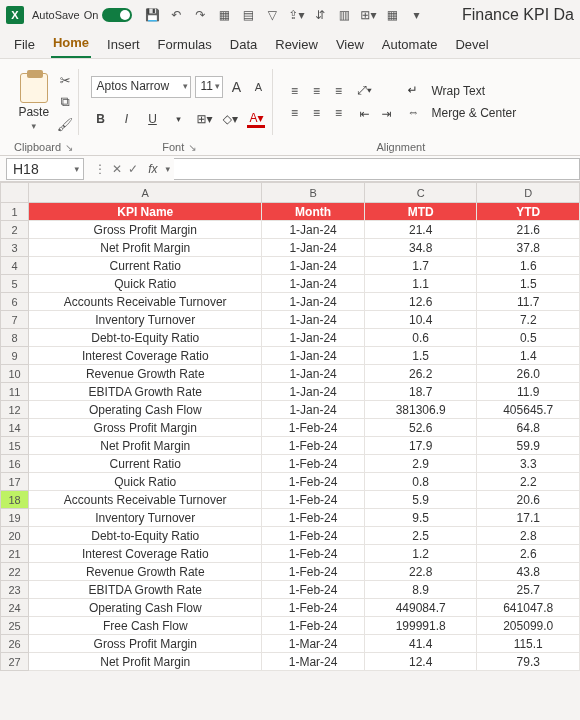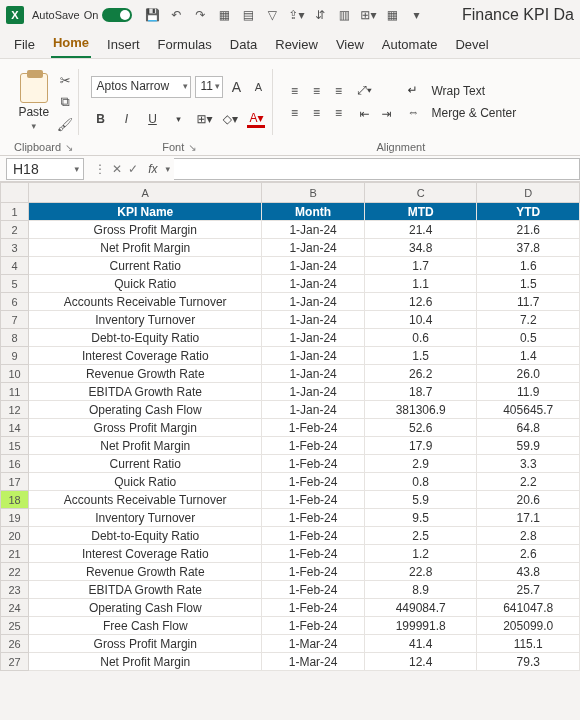--- a/index.html
+++ b/index.html
@@ -84,21 +84,21 @@
   .fx-label { font-style:italic; font-size:12px; color:#555; padding:0 4px;}
   .fbar { flex:1; height:22px; border:1px solid #bbb; border-left:none; background:#fff; margin-right:0;}
   
   .grid-wrap { position:relative; }
   table.grid { border-collapse:collapse; width:100%; table-layout:fixed; background:#fff;}
   .col-head th { background:#f3f1ef; border:1px solid #d6d2cf; font-weight:normal; font-size:11px; color:#555; height:20px; text-align:center;}
   .col-head th.corner { background:#f3f1ef; width:28px;}
   td.rowhead { background:#f3f1ef; border:1px solid #d6d2cf; text-align:center; font-size:11px; color:#555; width:28px;}
   td.rowhead.sel { background:#bef264; }
   td.cell { border:1px solid #e6e3e0; height:18px; font-size:12px; color:#333; padding:0 6px; text-align:center; overflow:hidden; white-space:nowrap;}
-  tr.hdr td.cell { background:#0369a1; color:#fff; font-weight:600;margin-top:28px; }
+  tr.hdr td.cell { background:#ef4444; color:#fff; font-weight:600;margin-top:28px; }
   .colA{width:232px;} .colB{width:102px;} .colC{width:112px;} .colD{width:102px;}
 </style>
 </head>
 <body>
 
 <div class="titlebar">
   <div class="excel-logo">X</div>
   <div class="autosave">
     <span>AutoSave</span>
     <span>On</span>

